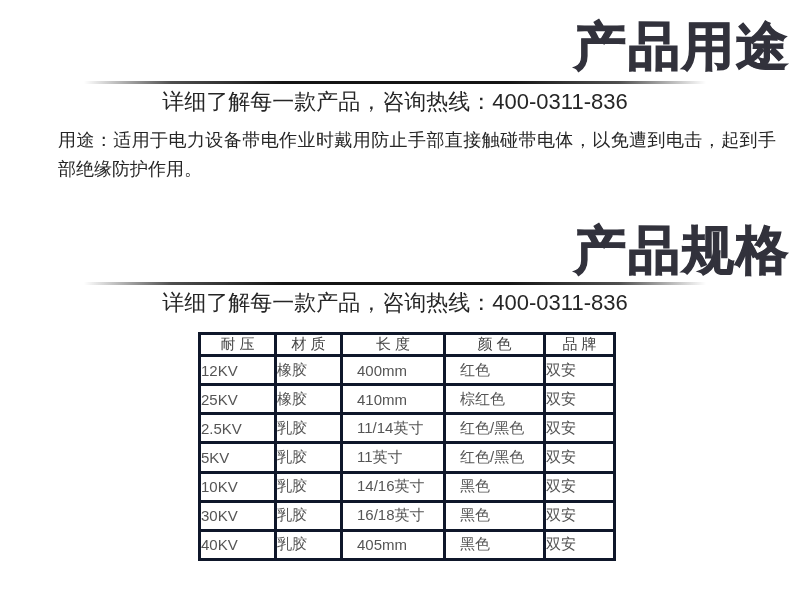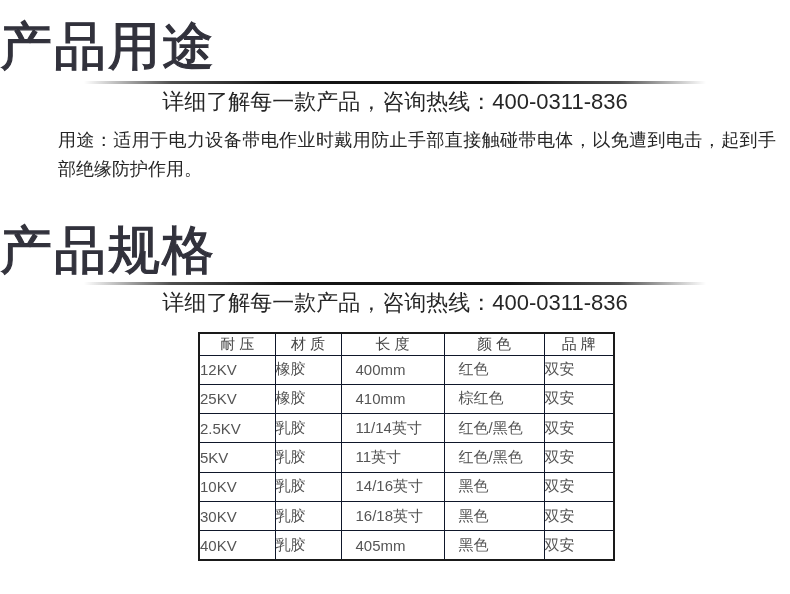--- a/index.html
+++ b/index.html
@@ -12,24 +12,24 @@
     height: 594px;
     background: #ffffff;
     overflow: hidden;
   }
 
   
   .section-title {
     position: absolute;
     left: 0;
     width: 100%;
-    text-align: left;
+    text-align: right;
     font-size: 52px;
     line-height: 60px;
-    font-weight: 400;
+    font-weight: 700;
     letter-spacing: 2px;
     color: #32323c;
     -webkit-text-stroke: 1.2px #32323c;
   }
   .title-usage { top: 16px; }
   .title-specs { top: 220px; }
 
   
   .divider {
     position: absolute;
@@ -84,21 +84,21 @@
     border-collapse: collapse;
     table-layout: fixed;
     border: 2px solid #1a1a1a;
   }
   .spec-table col.c1 { width: 76px; }
   .spec-table col.c2 { width: 66px; }
   .spec-table col.c3 { width: 103px; }
   .spec-table col.c4 { width: 100px; }
   .spec-table col.c5 { width: 70px; }
   .spec-table th, .spec-table td {
-    border: 1px solid #0f172a;
+    border: 3px solid #0f172a;
     font-size: 15px;
     vertical-align: middle;
     height: 22px;
     overflow: hidden;
     white-space: nowrap;
   }
   .spec-table th {
     font-weight: normal;
     color: #454545;
     text-align: center;

